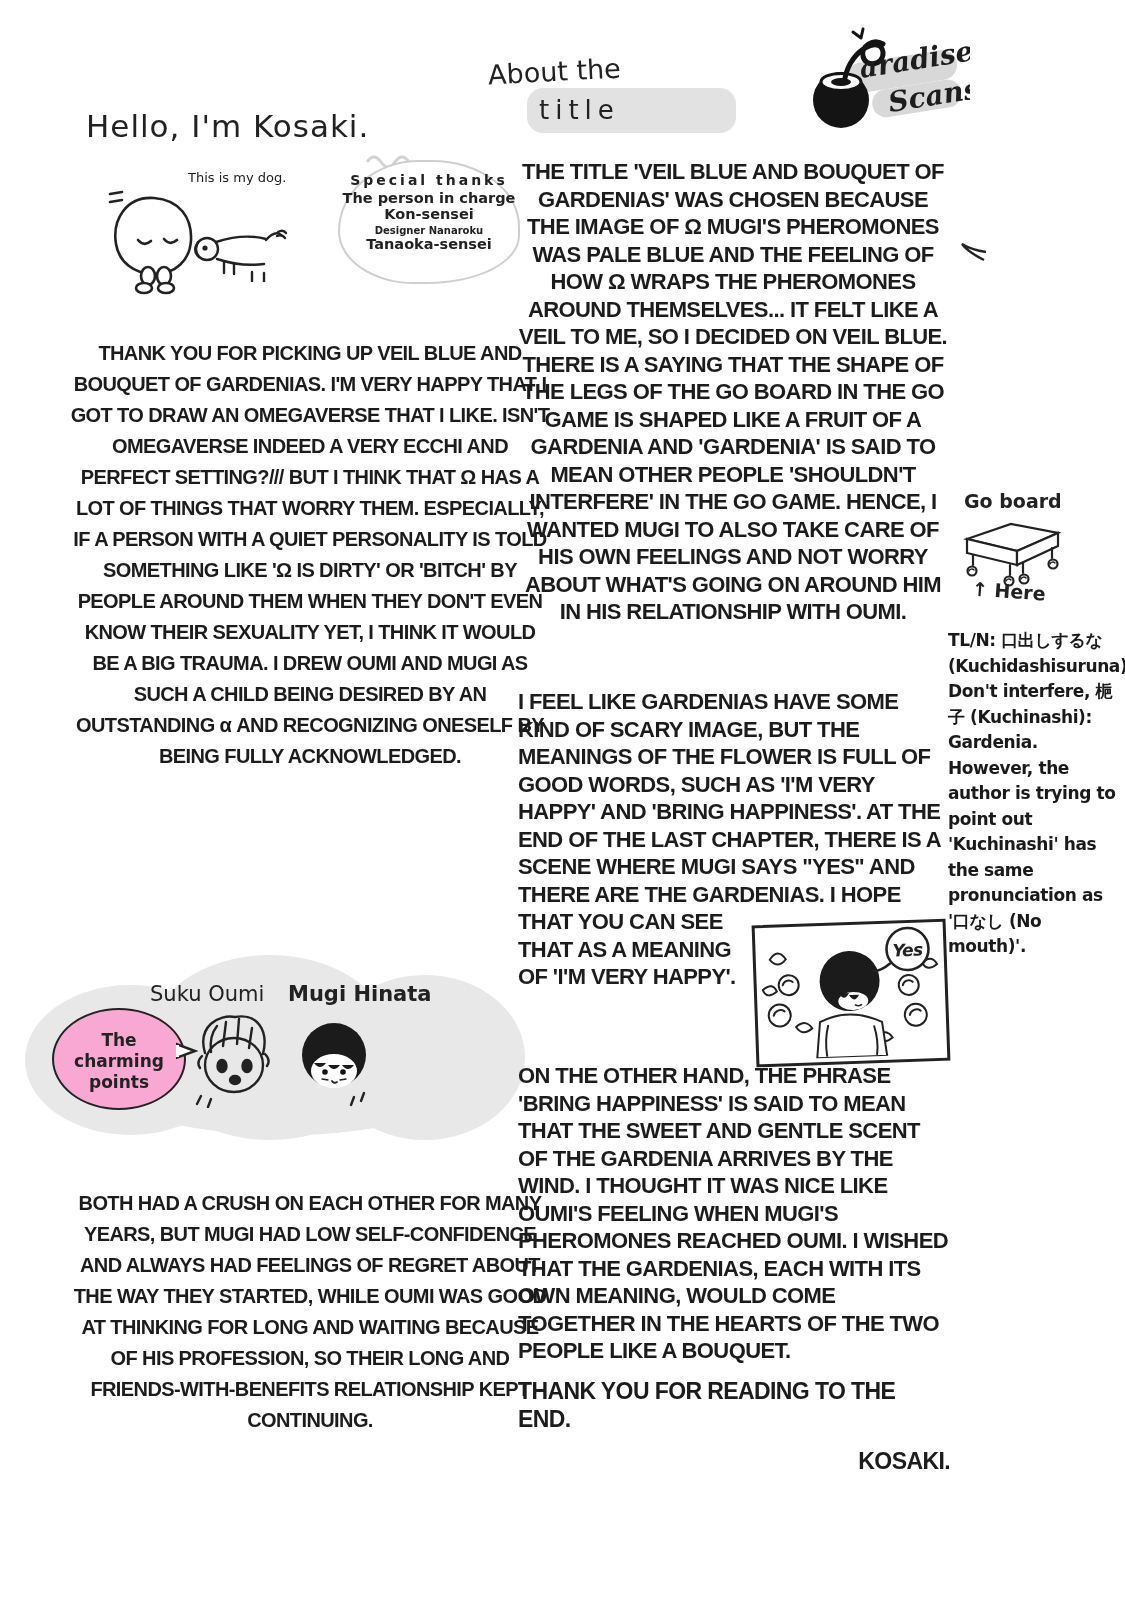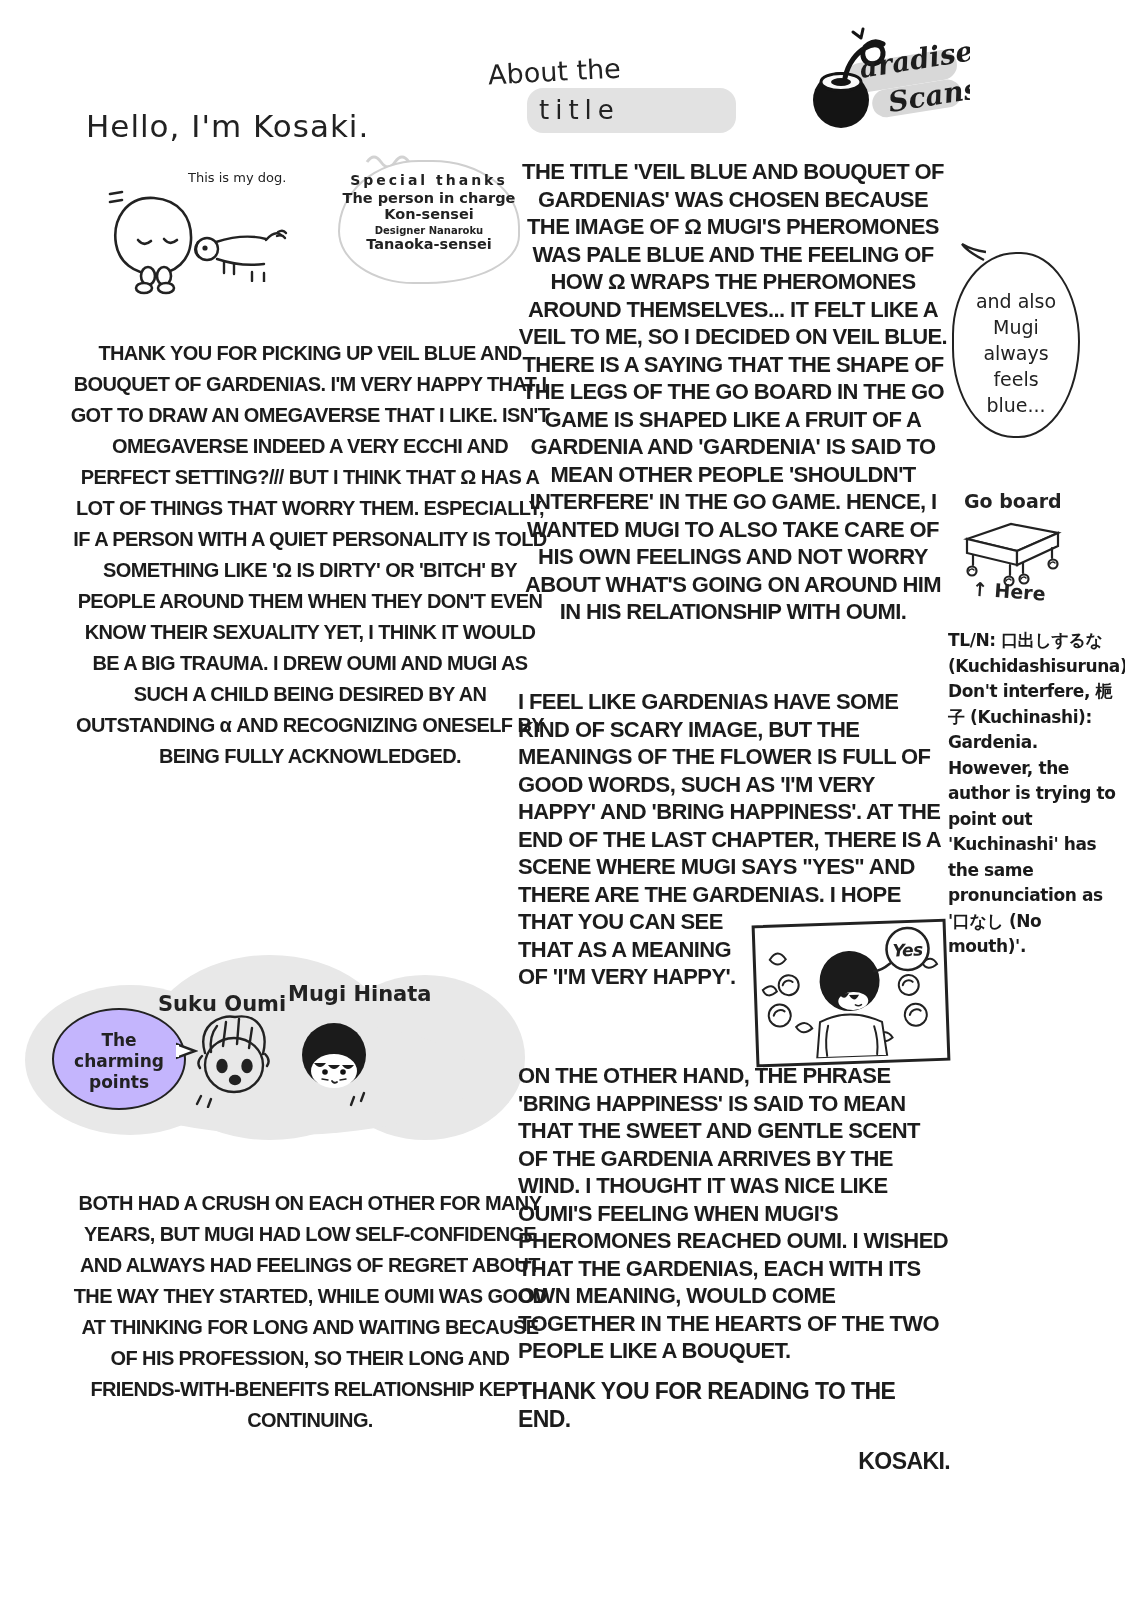--- a/index.html
+++ b/index.html
@@ -11,21 +11,21 @@
   .c-left{font-size:20px;line-height:31px;text-align:center;margin-left:44px;}
   .c-right{font-size:22px;line-height:27.5px;}
   .center{text-align:center;}
   .rightal{text-align:right;}
   
   .hand{font-family:"DejaVu Sans",sans-serif;color:#222;}
   .tln{font-family:"DejaVu Sans",sans-serif;font-weight:700;font-size:17px;line-height:25.5px;
        letter-spacing:-0.4px;color:#1a1a1a;}
   .gray-title{background:#e2e2e2;border-radius:16px;}
   .cloudpart{background:#e8e8e8;border-radius:50%;}
-  .bubble{background:#c4b5fd;border:2.5px solid #222;border-radius:50%;}
+  .bubble{background:#f9a8d4;border:2.5px solid #222;border-radius:50%;}
   .frame{background:#fff;border:3px solid #222;}
   svg{display:block;}
   .float-spacer{float:right;width:0;height:230px;}
   .float-pic{float:right;clear:right;width:200px;height:152px;position:relative;margin-left:8px;}
 </style>
 </head>
 <body>
 
 <div id="page">
 
@@ -103,21 +103,21 @@
 
   <div class="abs comic c-left" style="left:25px;top:1188px;width:482px;">BOTH HAD A CRUSH ON EACH OTHER FOR MANY YEARS, BUT MUGI HAD LOW SELF-CONFIDENCE AND ALWAYS HAD FEELINGS OF REGRET ABOUT THE WAY THEY STARTED, WHILE OUMI WAS GOOD AT THINKING FOR LONG AND WAITING BECAUSE OF HIS PROFESSION, SO THEIR LONG AND FRIENDS-WITH-BENEFITS RELATIONSHIP KEPT CONTINUING.</div>
 
   <div class="abs" style="left:25px;top:950px;width:500px;height:200px;">
     <div class="cloudpart abs" style="left:0px;top:35px;width:210px;height:150px;"></div>
     <div class="cloudpart abs" style="left:120px;top:5px;width:250px;height:185px;"></div>
     <div class="cloudpart abs" style="left:300px;top:25px;width:200px;height:165px;"></div>
     <div class="cloudpart abs" style="left:70px;top:70px;width:380px;height:115px;"></div>
   </div>
 
-  <div class="abs hand" style="left:158px;top:982px;font-size:21px;font-weight:700;margin-top:10px;">Suku Oumi</div>
+  <div class="abs hand" style="left:150px;top:982px;font-size:21px;font-weight:400;">Suku Oumi</div>
   <div class="abs hand" style="left:288px;top:982px;font-size:21px;font-weight:700;">Mugi Hinata</div>
 
   <div class="abs bubble" style="left:52px;top:1008px;width:130px;height:98px;">
     <div class="hand" style="font-size:17px;font-weight:700;text-align:center;padding-top:20px;line-height:21px;">The charming points</div>
   </div>
   <div class="abs" style="left:176px;top:1042px;">
     <svg width="22" height="18" viewBox="0 0 22 18">
         <polygon points="0,2 19,9 0,16" fill="#fff" stroke="#222" stroke-width="2.4"></polygon>
         <rect x="-2" y="3" width="5" height="12" fill="#fff"></rect>
       </svg>
@@ -184,24 +184,20 @@
     </div>
     <span>I FEEL LIKE GARDENIAS HAVE SOME KIND OF SCARY IMAGE, BUT THE MEANINGS OF THE FLOWER IS FULL OF GOOD WORDS, SUCH AS 'I'M VERY HAPPY' AND 'BRING HAPPINESS'. AT THE END OF THE LAST CHAPTER, THERE IS A SCENE WHERE MUGI SAYS "YES" AND THERE ARE THE GARDENIAS. I HOPE THAT YOU CAN SEE THAT AS A MEANING OF 'I'M VERY HAPPY'.</span>
   </div>
 
   <div class="abs comic c-right" style="left:518px;top:1062px;width:432px;">ON THE OTHER HAND, THE PHRASE 'BRING HAPPINESS' IS SAID TO MEAN THAT THE SWEET AND GENTLE SCENT OF THE GARDENIA ARRIVES BY THE WIND. I THOUGHT IT WAS NICE LIKE OUMI'S FEELING WHEN MUGI'S PHEROMONES REACHED OUMI. I WISHED THAT THE GARDENIAS, EACH WITH ITS OWN MEANING, WOULD COME TOGETHER IN THE HEARTS OF THE TWO PEOPLE LIKE A BOUQUET.</div>
 
   <div class="abs comic c-right" style="left:518px;top:1378px;width:432px;font-size:23px;">THANK YOU FOR READING TO THE END.</div>
 
   <div class="abs comic c-right rightal" style="left:518px;top:1448px;width:432px;font-size:23px;">KOSAKI.</div>
 
-  <div class="abs" style="left:952px;top:252px;width:124px;height:182px;background:#fff;border:2.5px solid #222;
-              border-radius:52% 48% 50% 50% / 46% 50% 54% 50%;">
-    <div class="hand" style="font-size:19px;text-align:center;padding:34px 8px 0 8px;line-height:26px;">and also Mugi always feels blue...</div>
-  </div>
   <div class="abs" style="left:960px;top:242px;">
     <svg width="26" height="20" viewBox="0 0 26 20" fill="none" stroke="#222" stroke-width="2.4">
         <path d="M24,18 Q8,10 2,2 Q12,8 26,10" fill="#fff"></path>
       </svg>
   </div>
 
   <div class="abs hand" style="left:964px;top:490px;font-size:19px;font-weight:700;">Go board</div>
   <div class="abs" style="left:955px;top:515px;">
     <svg width="112" height="72" viewBox="0 0 112 72" fill="none" stroke="#222" stroke-width="2.2" stroke-linecap="round">
       <polygon points="12,24 56,9 103,18 62,36" fill="#fff"></polygon>

